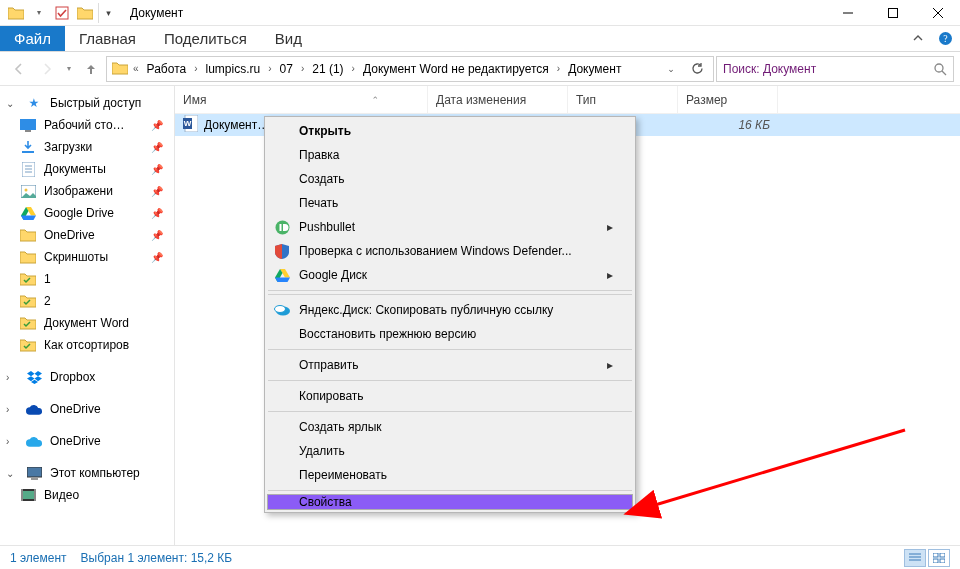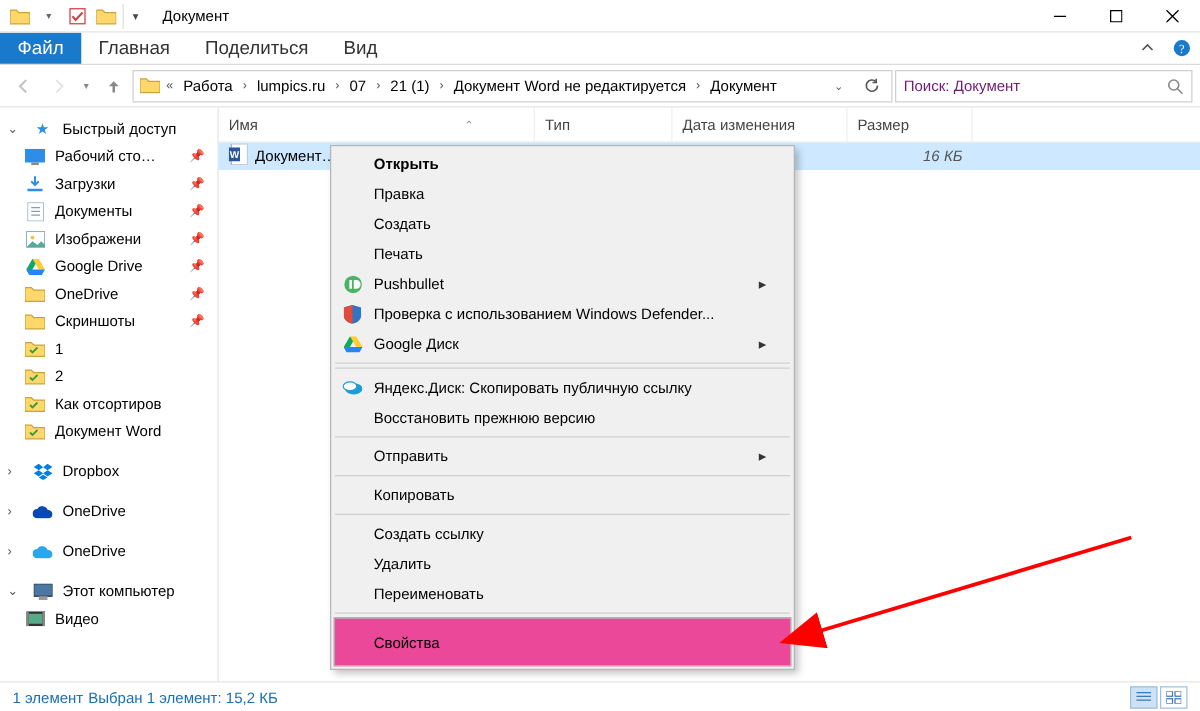--- a/index.html
+++ b/index.html
@@ -62,23 +62,23 @@
   .cell.date { width:140px; color:#555;}
   .cell.type { width:110px; color:#555; }
   .cell.size { width:100px; color:#555; justify-content:flex-end;font-style:italic; }
   
   .ctxmenu { position:absolute; left:264px; top:116px; width:372px; background:#f0f0f0; border:1px solid #b7b7b7; box-shadow: 3px 3px 6px rgba(0,0,0,.25); padding: 2px; z-index: 10; }
   .mi { height: 24px; display:flex; align-items:center; padding-left: 32px; padding-right: 20px; font-size: 12px; position:relative; cursor:default;}
   .mi.bold { font-weight: 600; }
   .mi.sep { height:0; border-top:1px solid #d0d0d0; margin: 3px 1px; padding:0; }
   .mi .mi-icon { position:absolute; left:6px; width:18px; height:18px; display:flex; align-items:center; justify-content:center; }
   .mi .sub { margin-left:auto; color:#333; font-size:12px; }
-  .mi.hover { background:#ec4899; border:1px solid #aeaeae; height:39px; padding-left:31px; padding-right:19px; }
-  
-  .status { height:24px; border-top:1px solid #e5e5e5; display:flex; align-items:center; padding:0 10px; gap:4px; font-size:12px; color:#1a6fb3; }
+  .mi.hover { background:#8b5cf6; border:1px solid #aeaeae; height:16px; padding-left:31px; padding-right:19px; }
+  
+  .status { height:24px; border-top:1px solid #e5e5e5; display:flex; align-items:center; padding:0 10px; gap:14px; font-size:12px; color:#1a6fb3; }
   .status .right { margin-left:auto; display:flex; gap:2px; }
   .view-btn { width:22px; height:18px; border:1px solid #9fbfe0; display:flex; align-items:center; justify-content:center; }
   .view-btn.active { background:#cde2f5; }
   
   .arrow-ov { position:absolute; left:0; top:0; width:960px; height:569px; pointer-events:none; z-index:20; }
 </style>
 </head>
 <body>
 
 <div class="titlebar">
@@ -293,30 +293,30 @@
         </span>
         <span>2</span>
       </div>
     <div class="sb-item">
         <span class="ico">
           <svg width="16" height="13" viewBox="0 0 16 13">
             <path d="M0 1h5l2 2h9v9H0z" fill="#ffd76b" stroke="#caa43a"></path>
             <path d="M4 7l2 2 4-4" stroke="#3a9c3a" fill="none" stroke-width="1.5"></path>
           </svg>
         </span>
+        <span>Документ Word</span>
+      </div>
+    <div class="sb-item">
+        <span class="ico">
+          <svg width="16" height="13" viewBox="0 0 16 13">
+            <path d="M0 1h5l2 2h9v9H0z" fill="#ffd76b" stroke="#caa43a"></path>
+            <path d="M4 7l2 2 4-4" stroke="#3a9c3a" fill="none" stroke-width="1.5"></path>
+          </svg>
+        </span>
         <span>Как отсортиров</span>
-      </div>
-    <div class="sb-item">
-        <span class="ico">
-          <svg width="16" height="13" viewBox="0 0 16 13">
-            <path d="M0 1h5l2 2h9v9H0z" fill="#ffd76b" stroke="#caa43a"></path>
-            <path d="M4 7l2 2 4-4" stroke="#3a9c3a" fill="none" stroke-width="1.5"></path>
-          </svg>
-        </span>
-        <span>Документ Word</span>
       </div>
     <div class="sb-group-gap"></div>
     <div class="sb-item root">
         <span class="chev">›</span>
         <span class="ico dropbox">
           <svg width="15" height="13" viewBox="0 0 15 13">
             <path d="M4 0L0 2.6 4 5.2 7.5 2.8z" fill="#007ee5"></path>
             <path d="M11 0L7.5 2.8 11 5.2 15 2.6z" fill="#007ee5"></path>
             <path d="M0 7.6L4 5.2 7.5 7.6 4 10.2z" fill="#007ee5"></path>
             <path d="M15 7.6L11 5.2 7.5 7.6 11 10.2z" fill="#007ee5"></path>
@@ -368,22 +368,22 @@
         <span>Видео</span>
       </div>
   </div>
 
   <div class="main">
     <div class="cols">
       <div class="col name">
           <span>Имя</span>
           <span style="margin-left:auto;padding-right:40px;color:#888;font-size:9px;">⌃</span>
         </div>
+      <div class="col date">Дата изменения</div>
       <div class="col type">Тип</div>
-      <div class="col date">Дата изменения</div>
       <div class="col size">Размер</div>
     </div>
     <div class="filelist">
       <div class="row selected">
         <div class="cell name">
           <span><svg width="15" height="17" viewBox="0 0 15 17">
                 <rect x="2" y="0" width="13" height="17" fill="#fff" stroke="#9bb3cc"></rect>
                 <rect x="0" y="3" width="9" height="11" fill="#2b579a"></rect>
                 <text x="4.5" y="11" text-anchor="middle" font-size="8" fill="#fff" font-weight="bold">W</text>
               </svg></span>
@@ -446,21 +446,21 @@
     </div>
   <div class="mi">Восстановить прежнюю версию</div>
   <div class="mi sep"></div>
   <div class="mi">
       <span>Отправить</span>
       <span class="sub">▸</span>
     </div>
   <div class="mi sep"></div>
   <div class="mi">Копировать</div>
   <div class="mi sep"></div>
-  <div class="mi">Создать ссылку</div>
+  <div class="mi">Создать ярлык</div>
   <div class="mi">Удалить</div>
   <div class="mi">Переименовать</div>
   <div class="mi sep"></div>
   <div class="mi hover">Свойства</div>
 </div>
 
 <svg class="arrow-ov">
   <defs>
       <marker id="ah" markerWidth="12" markerHeight="10" refX="1" refY="5" orient="auto">
         <path d="M0 0 L12 5 L0 10 z" fill="#ff0000"></path>

